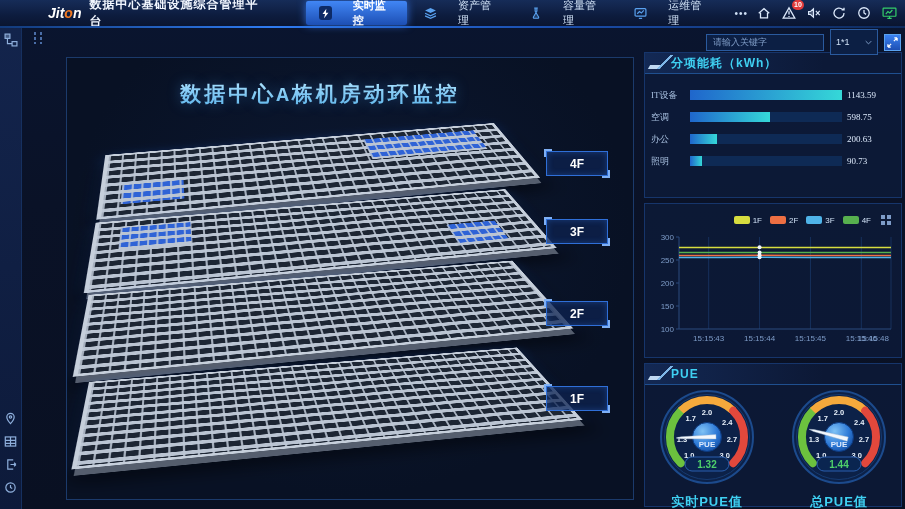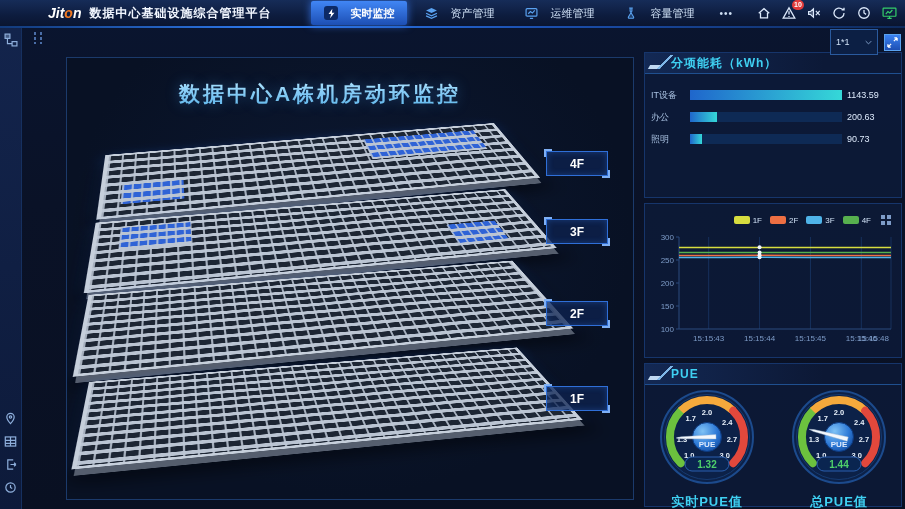--- a/index.html
+++ b/index.html
@@ -11,21 +11,21 @@
   
   .navbar{position:absolute;top:0;left:0;right:0;height:26px;
     background:linear-gradient(180deg,#162c58 0%,#0d1c3e 60%,#0a1530 100%);
     display:flex;align-items:center;padding:0 8px;z-index:30;}
   .navbar::after{content:"";position:absolute;left:0;right:0;bottom:-2px;height:2px;
     background:linear-gradient(90deg,#123a7a,#2f7bf0 30%,#1b4fae 60%,#0e2a5c);}
   .logo{display:flex;align-items:baseline;font-weight:bold;font-style:italic;font-size:14px;color:#fff;letter-spacing:0;margin-left:40px;}
   .logo .o{color:#f07820;}
   .nav-title{margin-left:8px;font-size:12px;font-weight:bold;color:#f2f7ff;letter-spacing:1px;}
   .tabs{display:flex;align-items:center;margin-left:40px;gap:4px;height:100%;}
-  .tab{display:flex;align-items:center;gap:12px;height:24px;padding:4px 13px;font-size:11px;color:#cfe0f5;cursor:pointer;border-radius:2px;}
+  .tab{display:flex;align-items:center;gap:21px;height:24px;padding:4px 13px;font-size:11px;color:#cfe0f5;cursor:pointer;border-radius:2px;}
   .tab .ticon{width:14px;height:14px;display:flex;align-items:center;justify-content:center;color:#5aa2f0;}
   .tab.active{background:linear-gradient(180deg,#4186f5 0%,#1d4fb4 100%);box-shadow:0 0 8px rgba(60,130,255,.8);color:#fff;font-weight:bold;}
   .tab.active .ticon{background:#0d2a66;border-radius:3px;color:#fff;padding:1px;}
   .tab-more{color:#cfe0f5;font-size:10px;letter-spacing:1px;padding:0 8px;cursor:pointer;}
   .nav-right{margin-left:auto;display:flex;align-items:center;gap:9px;}
   .nicon{position:relative;width:16px;height:16px;color:#dbe8fa;display:flex;align-items:center;justify-content:center;cursor:pointer;}
   .nicon.green{color:#35d06a;}
   .badge{position:absolute;top:-5px;right:-7px;min-width:12px;height:10px;border-radius:6px;background:#e23b3b;color:#fff;
     font-size:7px;line-height:10px;text-align:center;padding:0 2px;font-weight:bold;}
   .user{display:flex;align-items:center;gap:4px;font-size:10px;color:#dbe8fa;cursor:pointer;}
@@ -45,21 +45,21 @@
     justify-content:space-between;padding:12px 5px;font-size:9px;color:#cfe0f5;cursor:pointer;}
   .expand-btn{width:17px;height:17px;background:linear-gradient(180deg,#3b82f2,#1d4fb4);border:1px solid #5aa2f0;
     display:flex;align-items:center;justify-content:center;color:#fff;cursor:pointer;}
   .canvas-tool{position:absolute;top:31px;left:31px;color:#4a6ea8;z-index:25;cursor:pointer;}
 
   
   .viewport{position:absolute;left:66px;top:57px;width:568px;height:443px;border:1px solid #1b3a6b;
     background:radial-gradient(ellipse at 50% 40%,#0c1831 0%,#081124 70%);overflow:hidden;}
   .scene-title{position:absolute;top:22px;left:0;right:60px;text-align:center;font-size:21px;font-weight:bold;letter-spacing:3px;
     background:linear-gradient(180deg,#b9eaff 0%,#5fb6e8 100%);-webkit-background-clip:text;background-clip:text;color:transparent;
-    text-shadow:0 0 14px rgba(70,160,255,.35);}
+    text-shadow:0 0 14px rgba(70,160,255,.35);font-family:Liberation Mono, monospace;}
   .floor3d{position:absolute;}
   .deck{position:absolute;inset:0;border:4px solid #c6cfdb;
     background:
       repeating-linear-gradient(90deg, rgba(190,200,214,.85) 0 2px, transparent 2px 13px),
       repeating-linear-gradient(180deg,#1d2634 0 9px,#bac4d2 9px 15px);
     background-color:#bac4d2;
     transform:perspective(750px) rotateX(60deg) rotateZ(-10deg);
     box-shadow:0 13px 0 -3px rgba(88,98,114,.95), 0 22px 24px rgba(0,0,0,.5), 0 0 18px rgba(50,120,255,.18);}
   .blue-zone{position:absolute;background:
       repeating-linear-gradient(90deg, rgba(190,200,214,.8) 0 2px, transparent 2px 9px),
@@ -74,21 +74,21 @@
   
   .panel{position:absolute;left:644px;width:258px;background:rgba(14,28,60,.72);border:1px solid #16356b;}
   .panel-head{position:relative;height:21px;display:flex;align-items:center;padding-left:26px;
     border-bottom:1px solid #1f4f8f;background:linear-gradient(90deg,rgba(28,60,120,.45),rgba(14,28,60,0) 70%);}
   .panel-head::before{content:"";position:absolute;left:4px;top:12px;width:12px;height:4px;background:#bfd8f2;transform:skewX(-30deg);}
   .panel-head::after{content:"";position:absolute;left:12px;top:2px;width:16px;height:14px;
     background:linear-gradient(135deg,transparent 46%,#7fb7e8 46%,#7fb7e8 55%,transparent 55%);}
   .panel-title{font-size:12px;font-weight:bold;color:#3fd0f2;letter-spacing:1px;}
 
   
-  .energy-rows{padding:10px 8px 20px 6px;}
+  .energy-rows{padding:10px 8px 20px 6px;font-family:Liberation Serif, serif;}
   .e-row{display:flex;align-items:center;height:22px;gap:5px;}
   .e-label{width:34px;font-size:9px;color:#a8c0e0;text-align:left;white-space:nowrap;}
   .e-track{flex:1;height:10px;background:#0e2a55;position:relative;}
   .e-fill{position:absolute;left:0;top:0;bottom:0;background:linear-gradient(90deg,#1f66cc,#35d8d8);}
   .e-val{width:46px;font-size:9px;color:#dce9fb;}
 
   
   .legend-row{display:flex;justify-content:flex-end;align-items:center;gap:8px;padding:7px 10px 0 0;}
   .lg-item{display:flex;align-items:center;gap:3px;cursor:pointer;}
   .lg-swatch{width:16px;height:8px;border-radius:2px;}
@@ -124,39 +124,39 @@
         <span>实时监控</span>
       </div>
       <div class="tab">
         <span class="ticon">
           <svg width="13" height="13" viewBox="0 0 12 12" fill="none" stroke="currentColor" stroke-width="1.1">
               <path d="M6 1 11 3.3 6 5.6 1 3.3z" fill="currentColor" stroke="none"></path>
               <path d="M1 5.8l5 2.3 5-2.3M1 8.2l5 2.3 5-2.3"></path>
             </svg>
         </span>
         <span>资产管理</span>
+      </div>
+      <div class="tab">
+        <span class="ticon">
+          <svg width="12" height="12" viewBox="0 0 12 12" fill="none" stroke="currentColor" stroke-width="1.1">
+              <path d="M4.2 1h3.6M5.1 1v3.2L8.6 10a.9.9 0 0 1-.8 1.3H4.2a.9.9 0 0 1-.8-1.3l3.5-5.8V1" fill="currentColor" fill-opacity=".25"></path>
+            </svg>
+        </span>
+        <span>容量管理</span>
       </div>
       <div class="tab">
         <span class="ticon">
           <svg width="13" height="13" viewBox="0 0 12 12" fill="none" stroke="currentColor" stroke-width="1.1">
               <rect x="1" y="1.5" width="10" height="7" rx="1"></rect>
               <path d="M3 6.2l2-2 1.8 1.4 2.2-2.4"></path>
               <path d="M4.5 10.5h3"></path>
             </svg>
         </span>
         <span>运维管理</span>
       </div>
-      <div class="tab">
-        <span class="ticon">
-          <svg width="12" height="12" viewBox="0 0 12 12" fill="none" stroke="currentColor" stroke-width="1.1">
-              <path d="M4.2 1h3.6M5.1 1v3.2L8.6 10a.9.9 0 0 1-.8 1.3H4.2a.9.9 0 0 1-.8-1.3l3.5-5.8V1" fill="currentColor" fill-opacity=".25"></path>
-            </svg>
-        </span>
-        <span>容量管理</span>
-      </div>
       <div class="tab-more">•••</div>
     </div>
 
     <div class="nav-right">
       <span class="nicon">
         <svg width="14" height="14" viewBox="0 0 12 12" fill="none" stroke="currentColor" stroke-width="1.1">
             <path d="M1.5 6.2 6 2.3l4.5 3.9M3 5.8v4.4h6V5.8"></path>
           </svg>
       </span>
       <span class="nicon">
@@ -227,20 +227,21 @@
     </span>
   </div>
 
   <span class="canvas-tool">
     <svg width="14" height="14" viewBox="0 0 14 14" fill="none" stroke="currentColor" stroke-width="2" stroke-dasharray="3 2">
         <path d="M4 1v12M10 1v12"></path>
       </svg>
   </span>
 
   <div class="top-tools">
+    <input class="search-box" placeholder="请输入关键字" style="">
     <div class="layout-select">
       <span>1*1</span>
       <svg width="7" height="5" viewBox="0 0 10 7" fill="none" stroke="#7f9cc6" stroke-width="1.4">
           <path d="M1 1.5l4 4 4-4"></path>
         </svg>
     </div>
     <div class="expand-btn">
       <svg width="11" height="11" viewBox="0 0 12 12" fill="none" stroke="#fff" stroke-width="1.4">
           <path d="M7.5 4.5 11 1M11 1H8M11 1v3M4.5 7.5 1 11M1 11h3M1 11V8"></path>
         </svg>
@@ -279,20 +280,27 @@
     <div class="panel-head">
       <span class="panel-title">分项能耗（kWh）</span>
     </div>
     <div class="energy-rows">
         <div class="e-row">
           <span class="e-label">IT设备</span>
           <div class="e-track">
             <div class="e-fill" style="width: 100%;"></div>
           </div>
           <span class="e-val">1143.59</span>
+        </div>
+        <div class="e-row">
+          <span class="e-label">空调</span>
+          <div class="e-track">
+            <div class="e-fill" style="width: 52.4%;"></div>
+          </div>
+          <span class="e-val">598.75</span>
         </div>
         <div class="e-row">
           <span class="e-label">办公</span>
           <div class="e-track">
             <div class="e-fill" style="width: 17.5%;"></div>
           </div>
           <span class="e-val">200.63</span>
         </div>
         <div class="e-row">
           <span class="e-label">照明</span>

